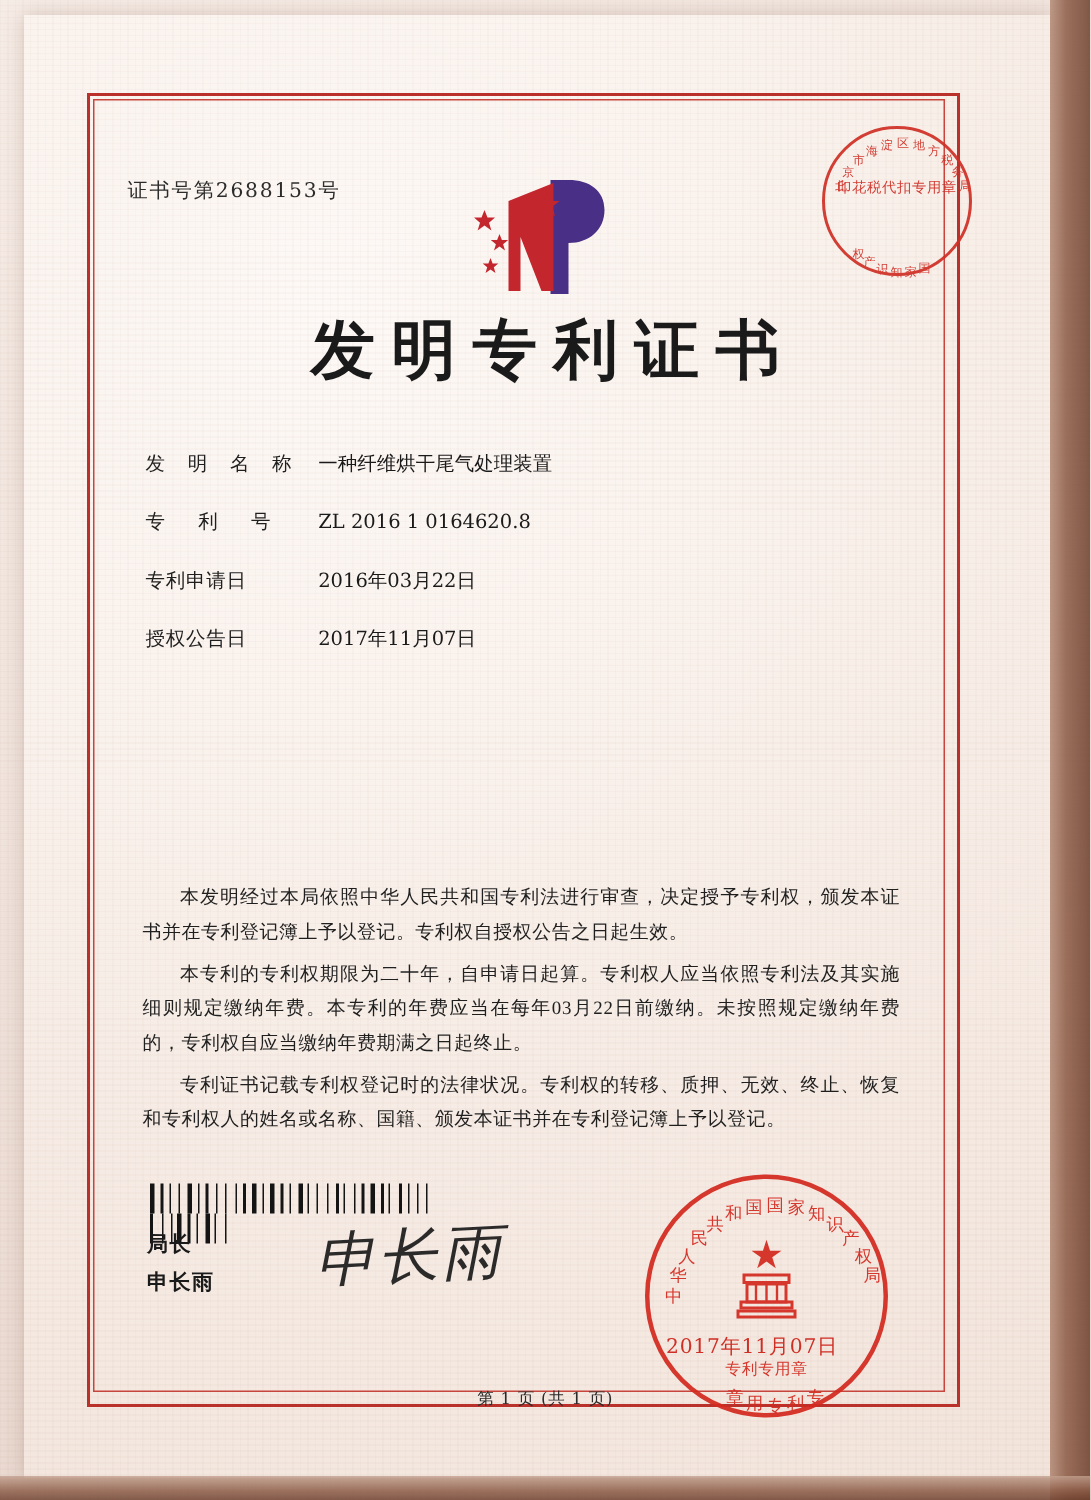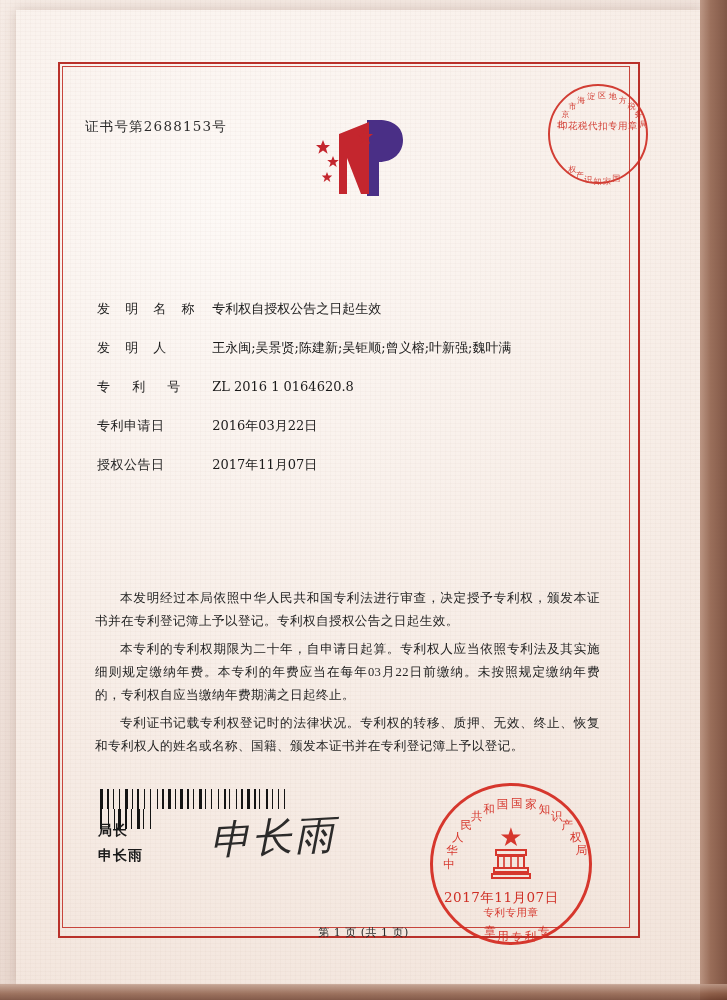--- a/index.html
+++ b/index.html
@@ -352,29 +352,26 @@
       <span style="transform: rotate(160deg) translate(0,-42px) rotate(-160deg)">国</span>
       <span style="transform: rotate(173deg) translate(0,-42px) rotate(-173deg)">家</span>
       <span style="transform: rotate(186deg) translate(0,-42px) rotate(-186deg)">知</span>
       <span style="transform: rotate(199deg) translate(0,-42px) rotate(-199deg)">识</span>
       <span style="transform: rotate(212deg) translate(0,-42px) rotate(-212deg)">产</span>
       <span style="transform: rotate(225deg) translate(0,-42px) rotate(-225deg)">权</span>
     </div>
     <div class="center-txt">印花税代扣专用章</div>
   </div>
 
+  <div class="title">发明专利证书</div>
 
   <div class="fields">
     <div class="field-row">
       <span class="field-label lbl-w1">发 明 名 称</span>
-      <span class="field-value">专利权自授权公告之日起生效</span>
-    </div>
-    <div class="field-row">
-      <span class="field-label lbl-w2">发 明 人</span>
-      <span class="field-value">王永闽;吴景贤;陈建新;吴钜顺;曾义榕;叶新强;魏叶满</span>
+      <span class="field-value">一种纤维烘干尾气处理装置</span>
     </div>
     <div class="field-row">
       <span class="field-label lbl-w3">专 利 号</span>
       <span class="field-value">ZL 2016 1 0164620.8</span>
     </div>
     <div class="field-row">
       <span class="field-label lbl-w4">专利申请日</span>
       <span class="field-value">2016年03月22日</span>
     </div>
     <div class="field-row">

